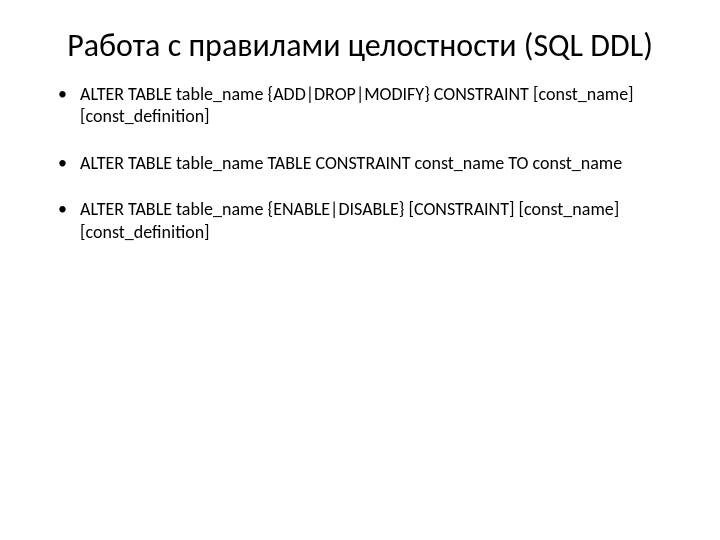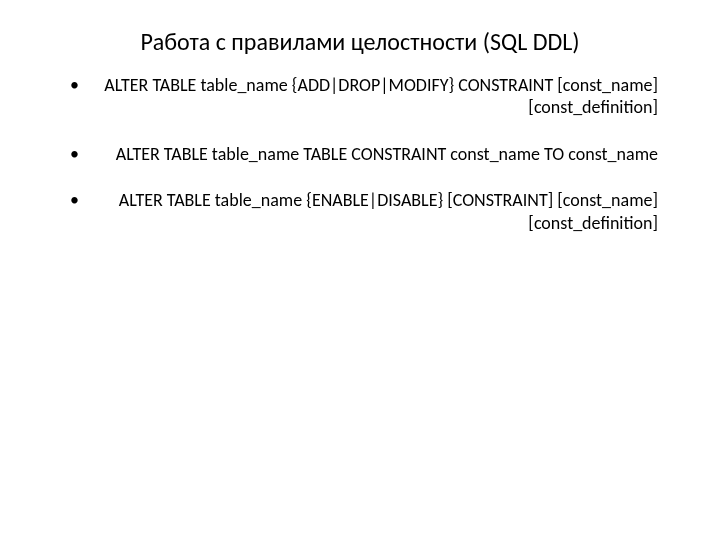--- a/index.html
+++ b/index.html
@@ -10,31 +10,30 @@
       background: #fff;
       font-family: Calibri, Arial, sans-serif;
       color: #000;
       box-sizing: border-box;
     }
     .slide {
       padding: 20px 50px 20px 50px;
       box-sizing: border-box;
     }
     h1 {
-      font-size: 24px;
+      font-size: 32px;
       font-weight: 400;
       text-align: center;
       margin: 8px 0 18px 0;
       line-height: 1.15;
     }
     ul {
       list-style: none;
       padding: 0;
-      margin: 12px;
-      text-align: right;
+      margin: 0;
     }
     li {
       font-size: 18px;
       line-height: 1.25;
       margin-bottom: 24px;
       padding-left: 30px;
       position: relative;
     }
     li::before {
       content: "•";

